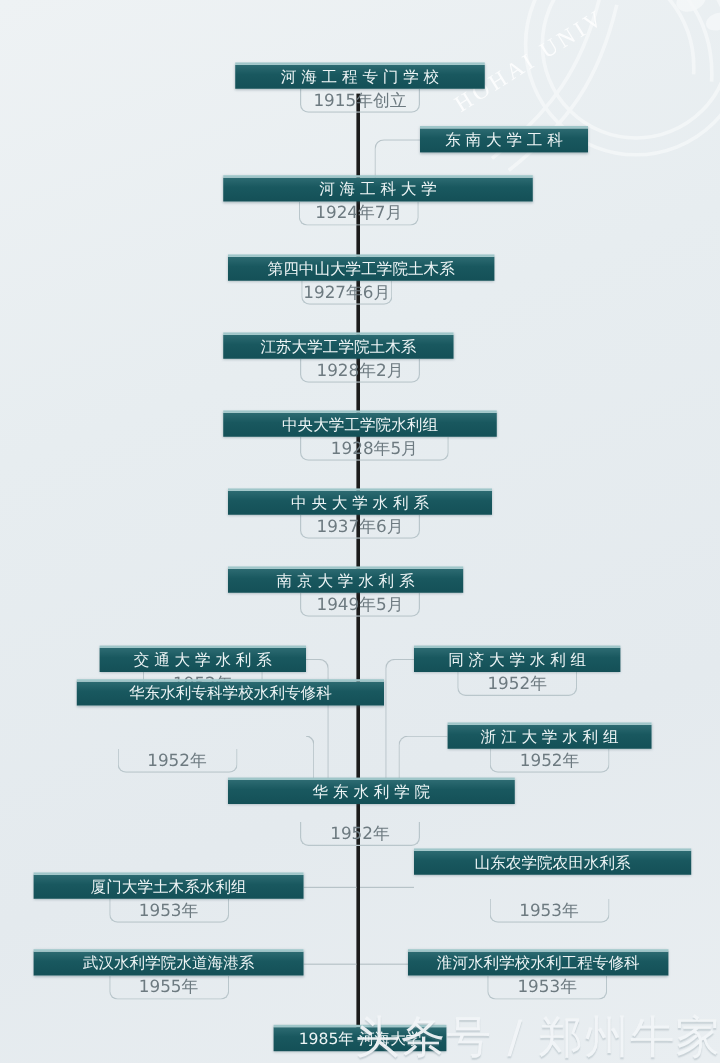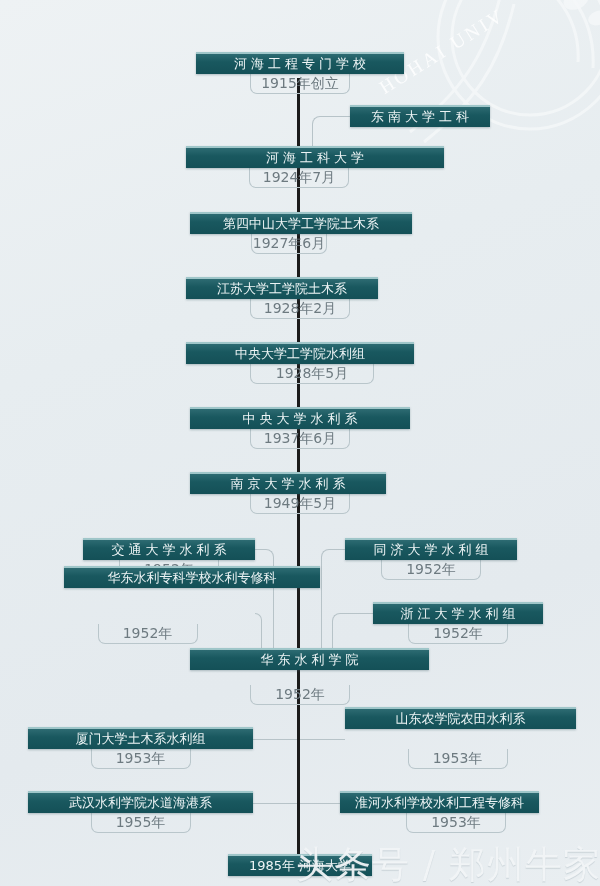--- a/index.html
+++ b/index.html
@@ -133,21 +133,21 @@
     <div class="node" style="left: 345px; top: 707px; width: 231px;">山东农学院农田水利系</div>
     <div class="date" style="left: 407.5px; top: 749px; width: 100px;">1953年</div>
     <div class="conn" style="left: 0px; top: 0px;">
       <div class="h" style="left: 300px; top: 739px; width: 45px;"></div>
     </div>
     <div class="node" style="left: 28px; top: 791px; width: 225px;">武汉水利学院水道海港系</div>
     <div class="date" style="left: 90.5px; top: 813px; width: 100px;">1955年</div>
     <div class="conn" style="left: 0px; top: 0px;">
       <div class="h" style="left: 253px; top: 803px; width: 44px;"></div>
     </div>
-    <div class="node" style="left: 340px; top: 791px; width: 199px;">淮河水利学校水利工程专修科</div>
+    <div class="node" style="left: 340px; top: 791px; width: 217px;">淮河水利学校水利工程专修科</div>
     <div class="date" style="left: 406px; top: 813px; width: 100px;">1953年</div>
     <div class="conn" style="left: 0px; top: 0px;">
       <div class="h" style="left: 300px; top: 803px; width: 40px;"></div>
     </div>
     <div class="node bottom" style="left: 228px; top: 854px; width: 144px;">1985年 河海大学</div>
   </div>
 
 <div id="wm-bottom">头条号 / 郑州牛家长</div>
 
 </body></html>

